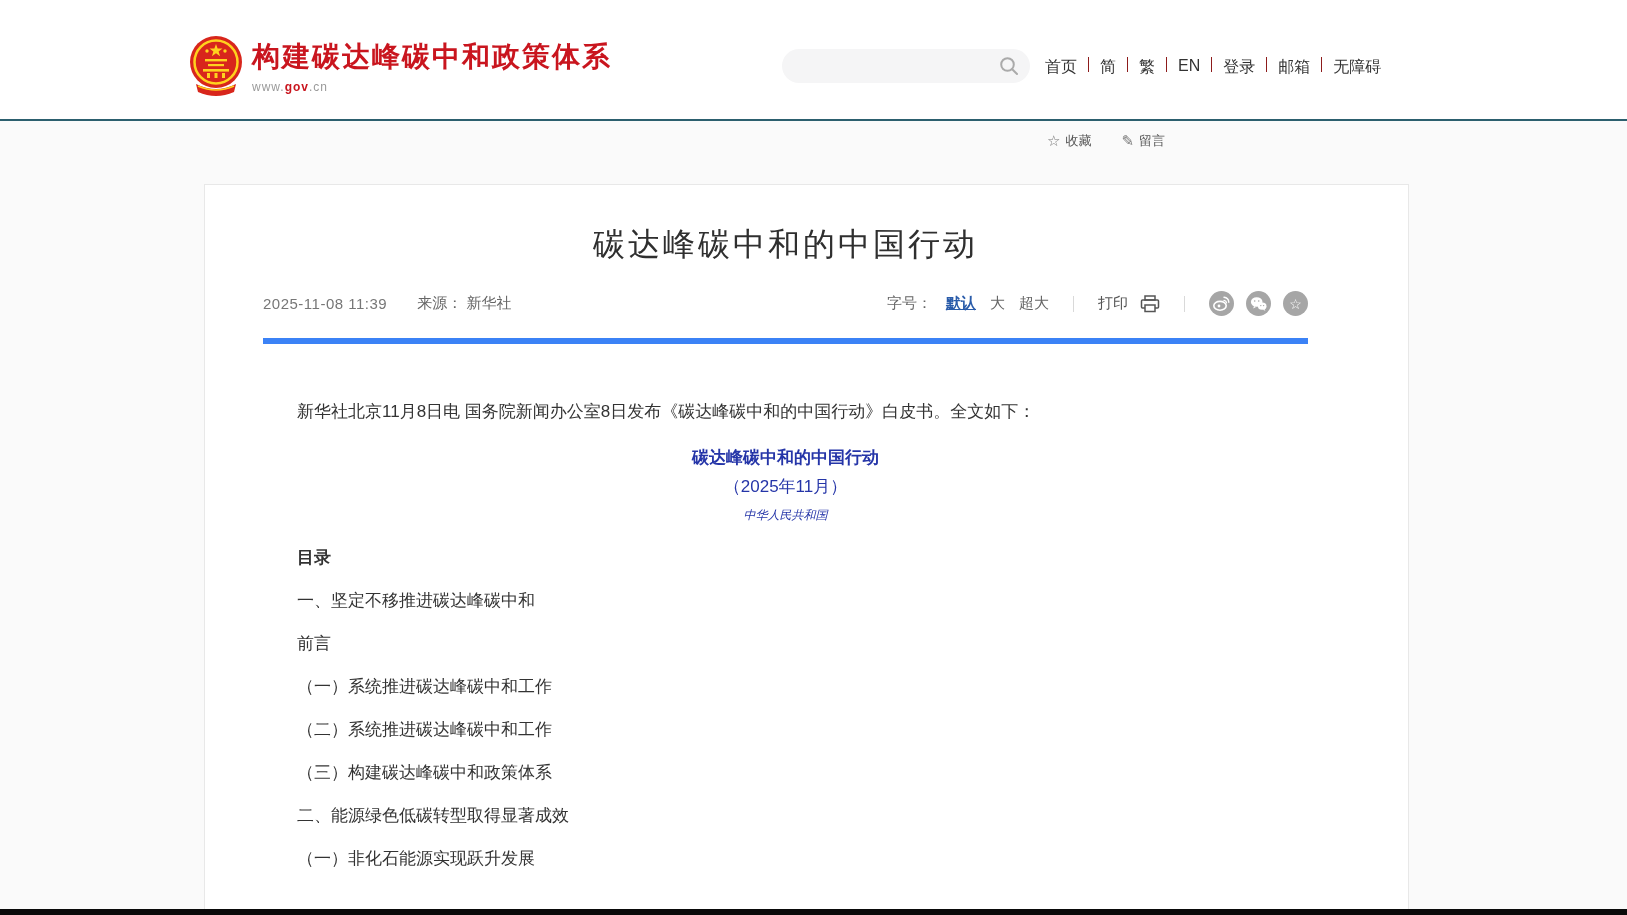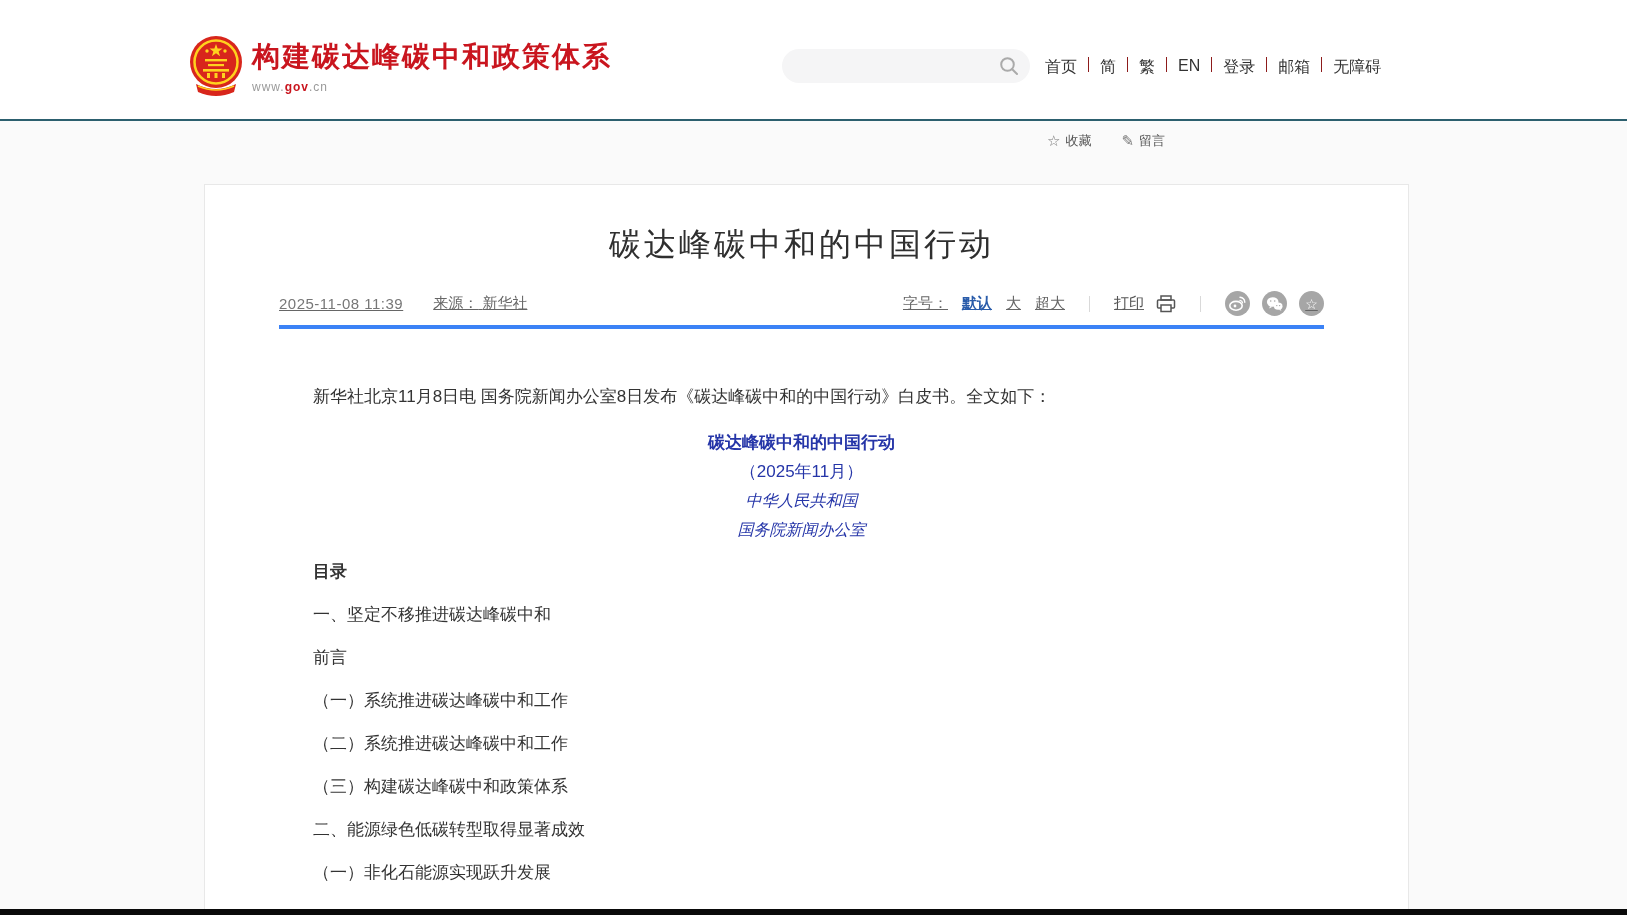--- a/index.html
+++ b/index.html
@@ -52,33 +52,33 @@
     font-size: 13px; color: #555; z-index: 1;
   }
   .quick-item { display: flex; align-items: center; gap: 5px; cursor: pointer; }
   .quick-item .glyph { font-size: 15px; color: #777; }
 
   
   .article-box {
     position: absolute; left: 204px; top: 184px; width: 1205px; height: 731px;
     background: #ffffff; border: 1px solid #e8e8e8; border-bottom: none;
   }
-  .article-inner { width: 1045px; margin-left: 74px; }
+  .article-inner { width: 1045px; margin-left: 58px; }
 
   .article-title {
     margin-top: 38px; text-align: center;
     font-size: 32px; line-height: 42px; font-weight: 500;
     letter-spacing: 3px; color: #2f2f2f;
   }
 
   .meta-row {
-    margin-top: 26px; padding-bottom: 9px;
-    border-bottom: 4px solid #3b82f6;
+    margin-top: 26px; padding-bottom: 22px;
+    border-bottom: 6px solid #3b82f6;
     display: flex; justify-content: space-between; align-items: center;
-    font-size: 15px; color: #666; text-decoration: underline;
+    font-size: 15px; color: #666;
   }
   .meta-left { display: flex; align-items: center; gap: 30px; }
   .meta-date { color: #777; letter-spacing: 0.5px; }
   .meta-right { display: flex; align-items: center; gap: 14px; }
   .fs-label { color: #666; }
   .fs-opt { color: #666; cursor: pointer; text-decoration: none; }
   .fs-opt.active { color: #2a5caa; font-weight: bold; text-decoration: underline; }
   .meta-vsep { width: 1px; height: 16px; background: #d9d9d9; margin: 0 10px; }
   .print-btn { display: flex; align-items: center; gap: 12px; cursor: pointer; color: #555; }
   .share-group { display: flex; align-items: center; gap: 12px; }
@@ -88,21 +88,21 @@
   }
   .share-circle .star-glyph { color: #fff; font-size: 14px; line-height: 1; }
 
   
   .article-body { margin-top: 56px; font-size: 17px; }
   .para { line-height: 24px; margin: 0 0 19px; text-indent: 2em; color: #333; }
   .para.bold { font-weight: bold; }
   .doc-block { margin: 19px 0 16px; text-align: center; color: #2535a8; }
   .doc-line { line-height: 29px; font-size: 17px; }
   .doc-line.bold { font-weight: bold; }
-  .doc-line.kai { font-family: "DejaVu Serif", serif; font-style: italic; font-size: 16px; }
+  .doc-line.kai { font-family: "DejaVu Serif", serif; font-style: italic; font-size: 12px; }
 
   
   .bottom-bar {
     position: absolute; left: 0; bottom: 0; width: 1627px; height: 6px;
     background: #0a0a0a; z-index: 5;
   }
 </style>
 </head>
 <body>
 
@@ -225,21 +225,20 @@
       </div>
     </div>
 
     <div class="article-body">
       <p class="para">新华社北京11月8日电 国务院新闻办公室8日发布《碳达峰碳中和的中国行动》白皮书。全文如下：</p>
 
       <div class="doc-block">
         <div class="doc-line bold">碳达峰碳中和的中国行动</div>
         <div class="doc-line">（2025年11月）</div>
         <div class="doc-line kai">中华人民共和国</div>
-        <div class="doc-line kai">国务院新闻办公室</div>
       </div>
 
       <p class="para bold">目录</p>
       <p class="para">一、坚定不移推进碳达峰碳中和</p>
       <p class="para">前言</p>
       <p class="para">（一）系统推进碳达峰碳中和工作</p>
       <p class="para">（二）系统推进碳达峰碳中和工作</p>
       <p class="para">（三）构建碳达峰碳中和政策体系</p>
       <p class="para">二、能源绿色低碳转型取得显著成效</p>
       <p class="para">（一）非化石能源实现跃升发展</p>

